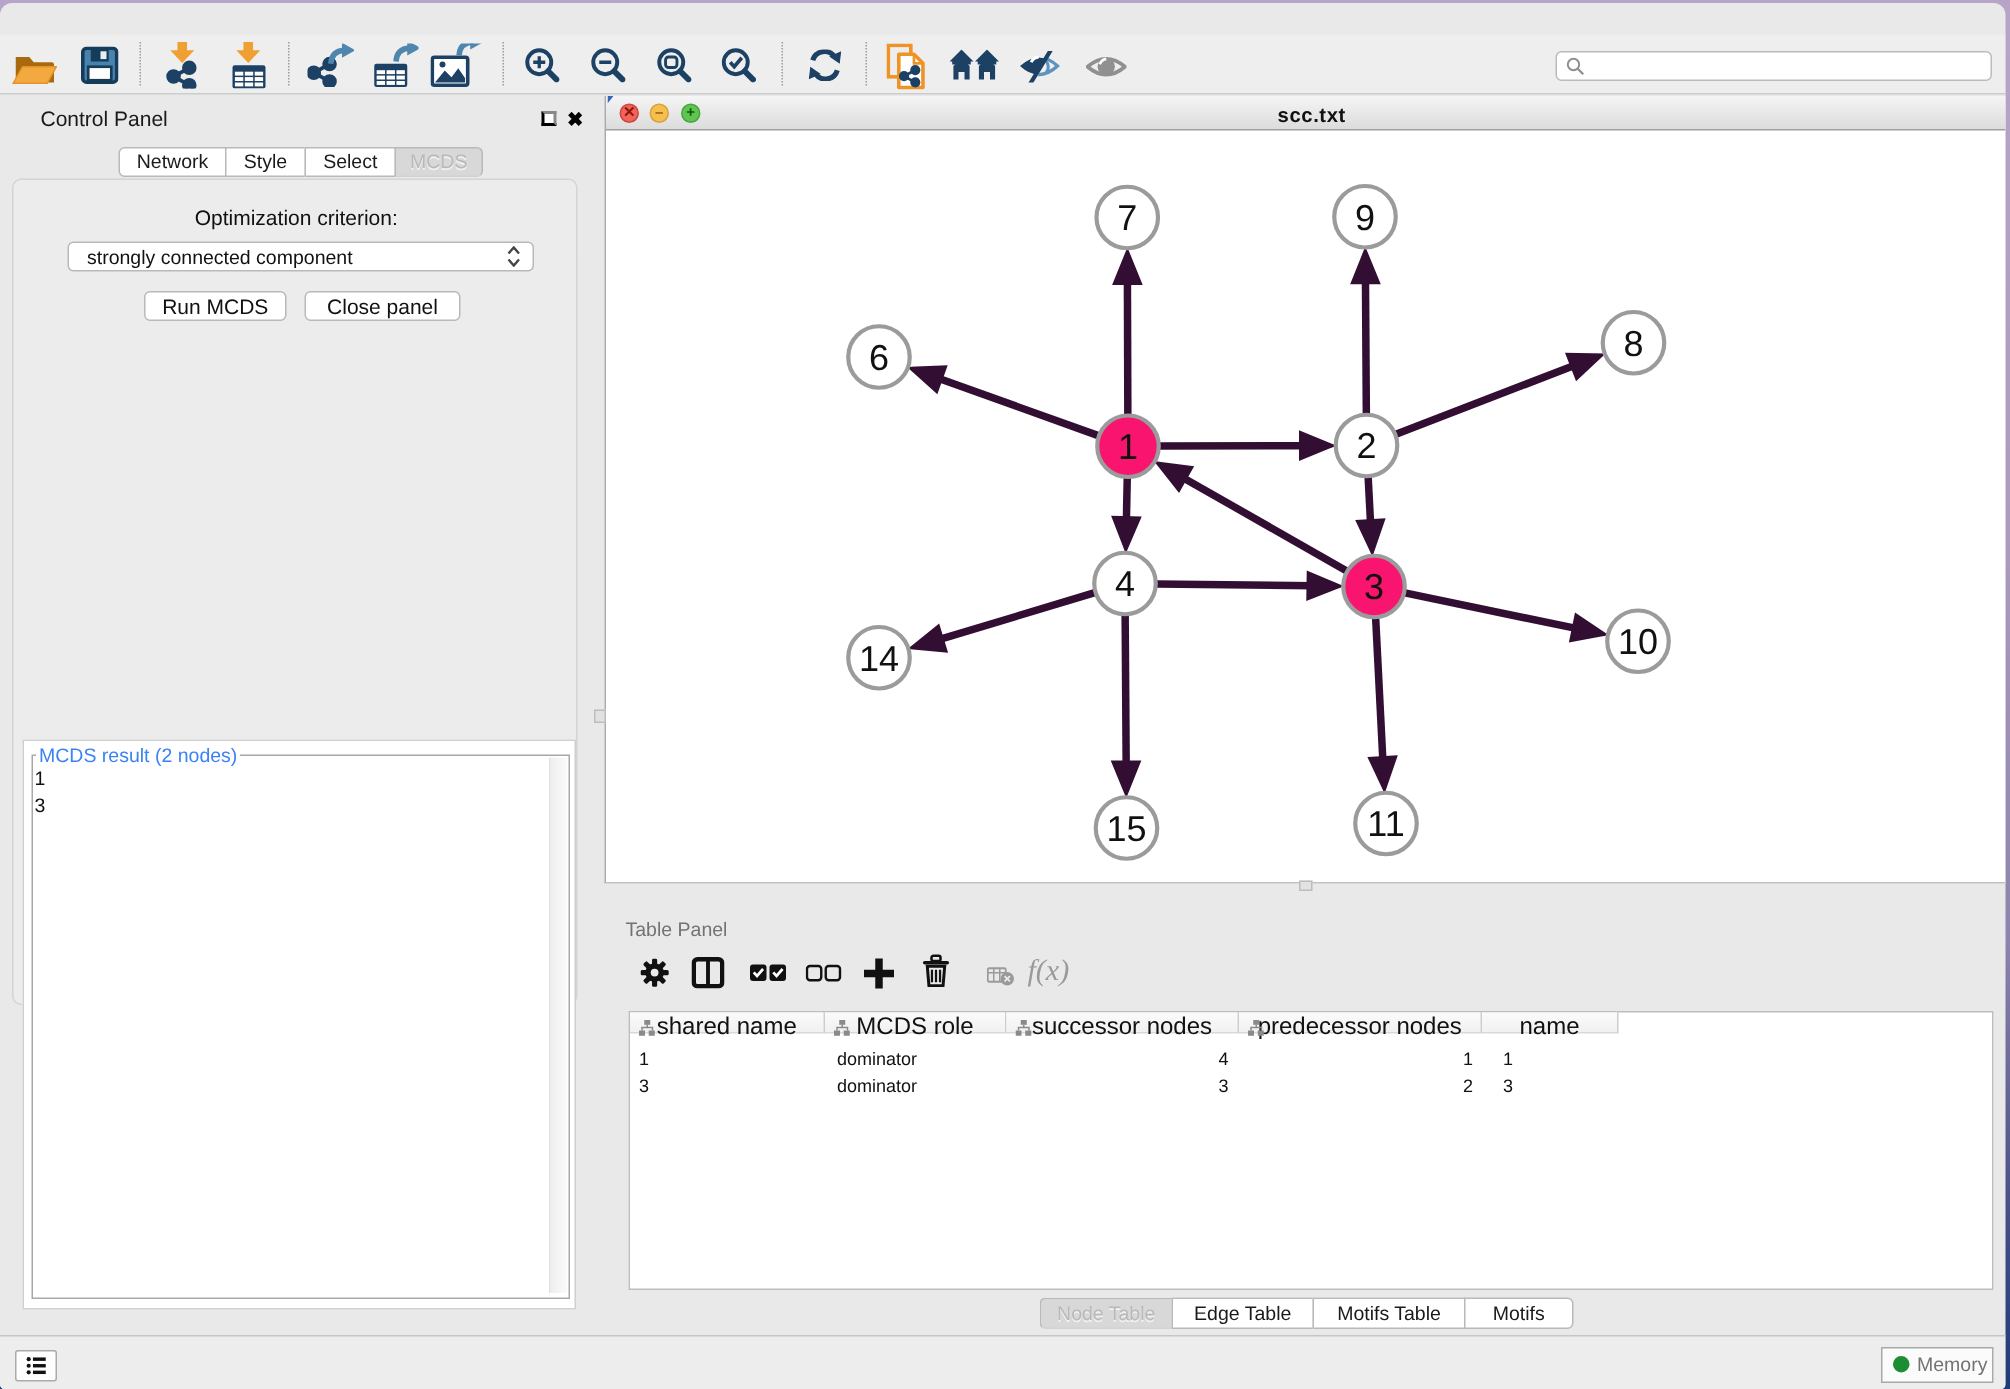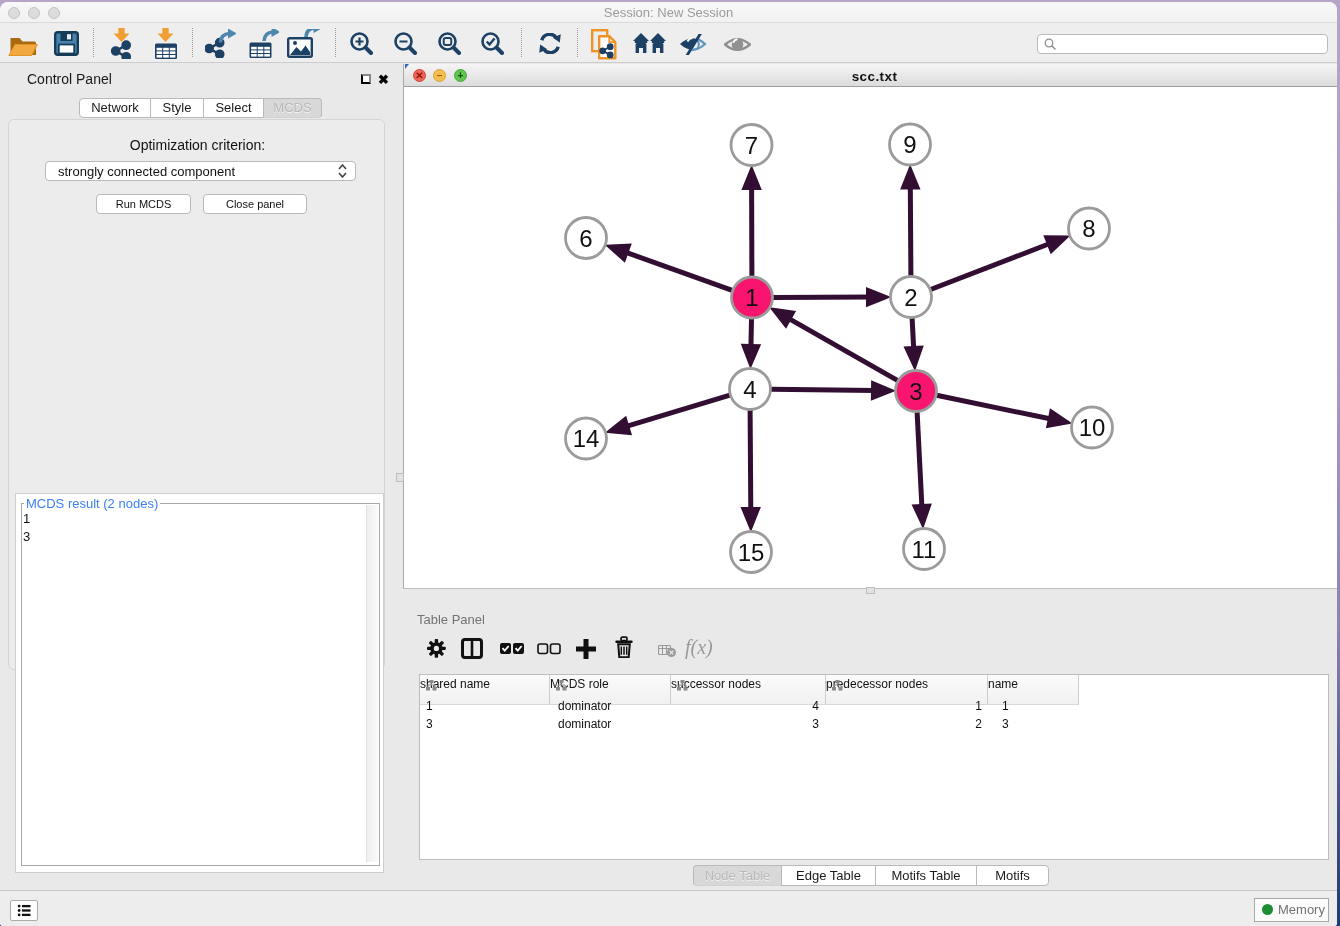--- a/index.html
+++ b/index.html
@@ -28,21 +28,21 @@
 .x-ic{font-size:13px;color:#000;font-weight:bold;line-height:10px;}
 .tab{position:absolute;top:96px;height:20px;box-sizing:border-box;background:#fff;
  border:1px solid #b9b9b9;font-size:13px;color:#1a1a1a;text-align:center;line-height:18px;}
 .tabsel,.btab.tabsel{background:#d8d8d8;color:#b9b9b9;text-shadow:0 1px 0 #f2f2f2;border-bottom-color:#d2d2d2;}
 #cp-content{position:absolute;left:8px;top:117px;width:377px;height:551px;
  background:#ececec;border:1px solid #d4d4d4;border-radius:6px;box-sizing:border-box;}
 #opt-label{position:absolute;left:0;top:17px;width:377px;text-align:center;font-size:14px;color:#111;}
 #opt-select{position:absolute;left:36px;top:41px;width:311px;height:20px;background:#fff;
  border:1px solid #b9b9b9;border-radius:4px;font-size:13px;color:#111;line-height:19px;box-sizing:border-box;}
 .btn{position:absolute;top:74px;height:20px;background:#fff;border:1px solid #b9b9b9;
- border-radius:4px;font-size:11px;color:#111;text-align:center;line-height:18px;box-sizing:border-box;}
+ border-radius:4px;font-size:14px;color:#111;text-align:center;line-height:18px;box-sizing:border-box;}
 #result-box{position:absolute;left:6px;top:373px;width:369px;height:380px;background:#fff;
  border:1px solid #cfcfcf;box-sizing:border-box;}
 #group-box{position:absolute;left:5px;top:9px;width:357px;height:361px;
  border:1px solid #a8a8a8;}
 #group-label{position:absolute;left:2px;top:-8px;background:#fff;padding:0 2px;font-size:13px;color:#3b82f6;}
 #mcds-list{position:absolute;left:1px;top:6px;font-size:13px;color:#111;line-height:17.5px;}
 #scrolltrack{position:absolute;right:1px;top:1px;width:11px;height:357px;
  background:linear-gradient(90deg,#efefef,#fafafa);border-left:1px solid #e0e0e0;}
 
 #canvas-win{position:absolute;left:403px;top:62px;width:934px;height:525px;background:#fff;
@@ -51,41 +51,35 @@
  background:linear-gradient(#f5f5f5,#dcdcdc);border-bottom:1px solid #9f9f9f;}
 .mtl{position:absolute;top:5px;width:13px;height:13px;border-radius:50%;box-sizing:border-box;
  font-size:10px;font-weight:bold;text-align:center;line-height:12px;}
 #canvas-name{position:absolute;top:5px;left:4px;width:933px;text-align:center;font-size:13.5px;letter-spacing:0.4px;
  font-weight:600;color:#111;}
 
 #table-panel{position:absolute;left:403px;top:595px;width:934px;height:291px;}
 #tp-title{position:absolute;left:14px;top:15px;font-size:13px;color:#737373;}
 #tp-table{position:absolute;left:16px;top:77px;width:910px;height:186px;background:#fff;
  border:1px solid #bdbdbd;box-sizing:border-box;}
-.th{position:absolute;top:0;height:30px;box-sizing:border-box;border-right:1px solid #cdcdcd;border-bottom:1px solid #d9d9d9;
- background:linear-gradient(#fbfbfb,#f1f1f1);font-size:12px;color:#111;line-height:19px;}
+.th{position:absolute;top:0;height:14px;box-sizing:border-box;border-right:1px solid #cdcdcd;border-bottom:1px solid #d9d9d9;
+ background:linear-gradient(#fbfbfb,#f1f1f1);font-size:16px;color:#111;text-align:center;line-height:19px;}
 .td{position:absolute;font-size:12px;color:#111;height:16px;line-height:16px;}
 .btab{position:absolute;top:268px;height:21px;box-sizing:border-box;background:#fff;
  border:1px solid #b9b9b9;font-size:13px;color:#1a1a1a;text-align:center;line-height:19px;}
 
 #statusbar{position:absolute;left:0;top:888px;width:1337px;height:36px;
  background:#ededed;border-top:1px solid #c6c6c6;}
 #listbtn{position:absolute;left:10px;top:9px;width:28px;height:21px;background:#fdfdfd;
  border:1px solid #ababab;box-sizing:border-box;border-radius:2px;}
 #membtn{position:absolute;left:1254px;top:7px;width:75px;height:24px;background:#fbfbfb;
  border:1px solid #a9a9a9;box-sizing:border-box;font-size:13px;color:#737373;}
 </style></head>
 <body>
 <div id="win">
-  <div id="titlebar">
-    <div class="tl" style="left:8px;"></div>
-    <div class="tl" style="left:28px;"></div>
-    <div class="tl" style="left:48px;"></div>
-    <div id="title">Session: New Session</div>
-  </div>
   <div id="toolbar">
       <div class="tsep" style="left:93px;"></div>
       <div class="tsep" style="left:192px;"></div>
       <div class="tsep" style="left:335px;"></div>
       <div class="tsep" style="left:521px;"></div>
       <div class="tsep" style="left:577px;"></div>
       <svg class="abs" style="left:8px;top:7px;" width="30" height="27" viewBox="0 0 30 27">
         <path fill="#a8690f" d="M2.5,8 h9 l3,3.5 h12 a1.5,1.5 0 0 1 1.5,1.5 V25 H2.5 z"></path>
         <path fill="#f2a93f" stroke="#e39428" stroke-width="1" d="M0.8,25.5 L7,14.5 H29.5 L23.5,25.5 z"></path>
       </svg>

